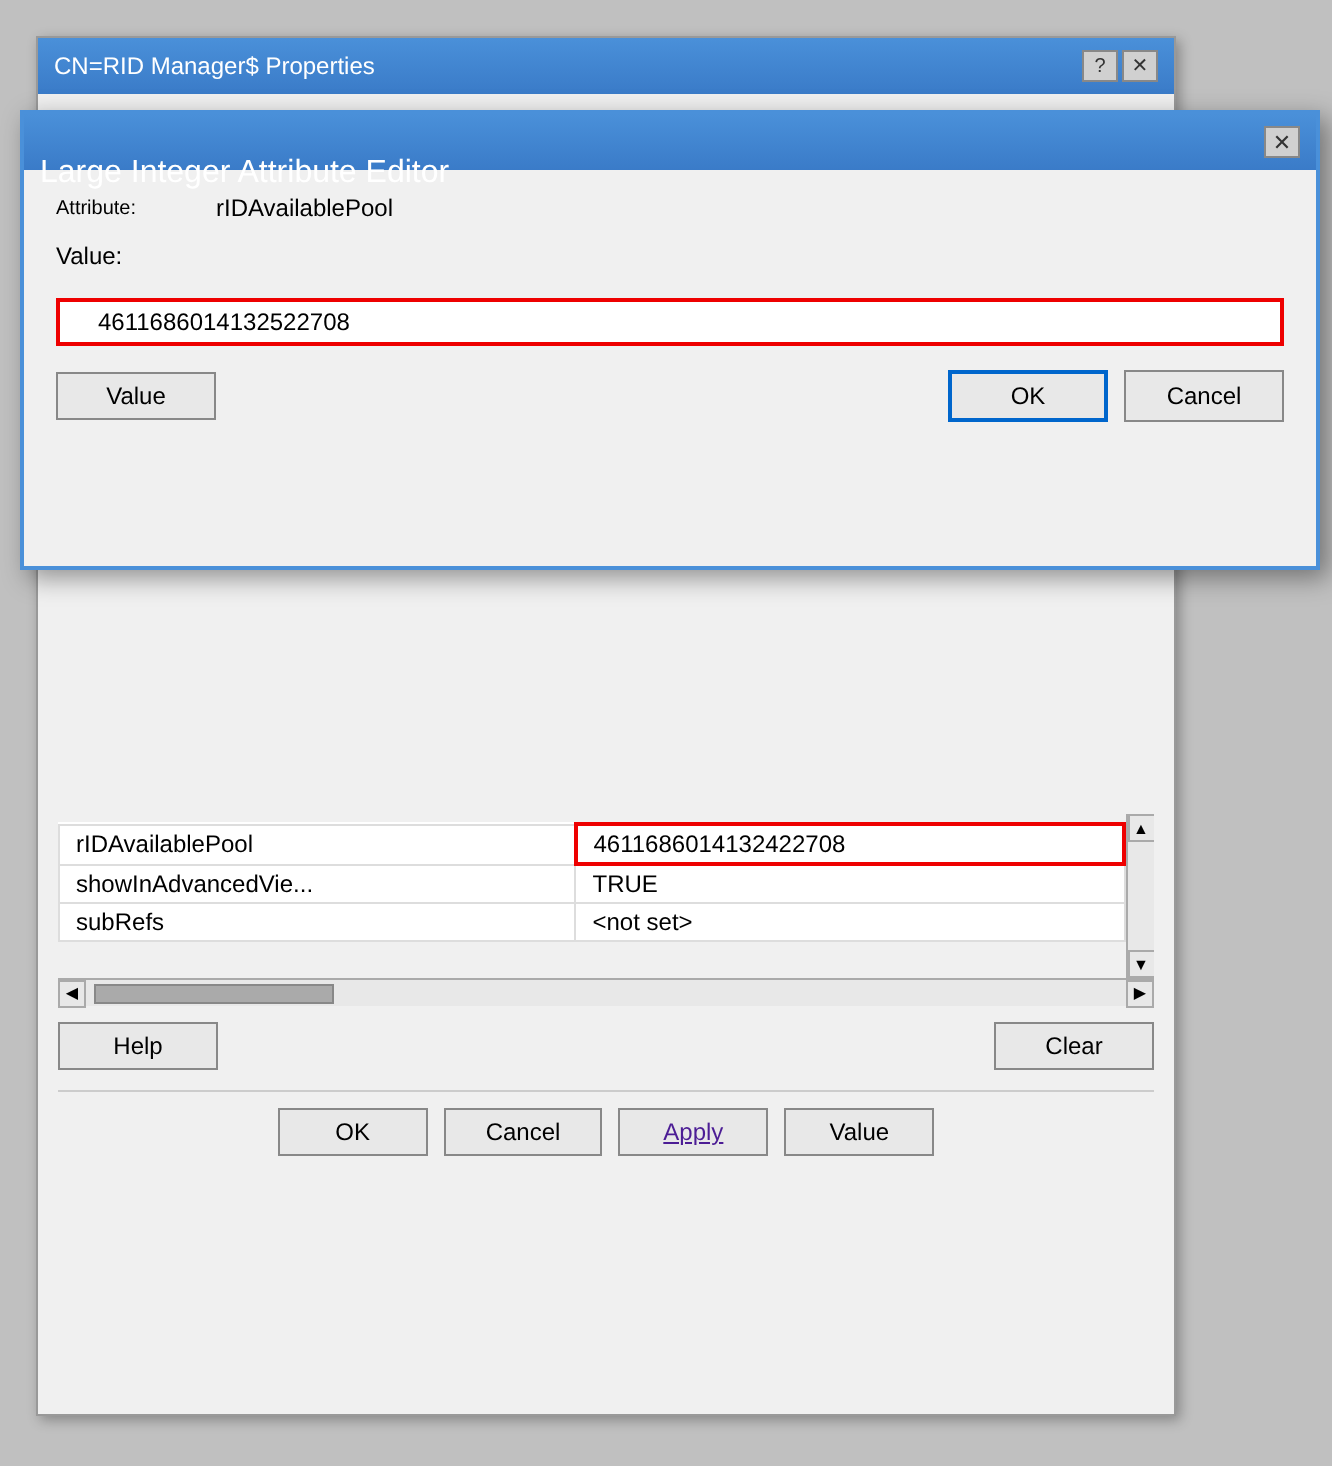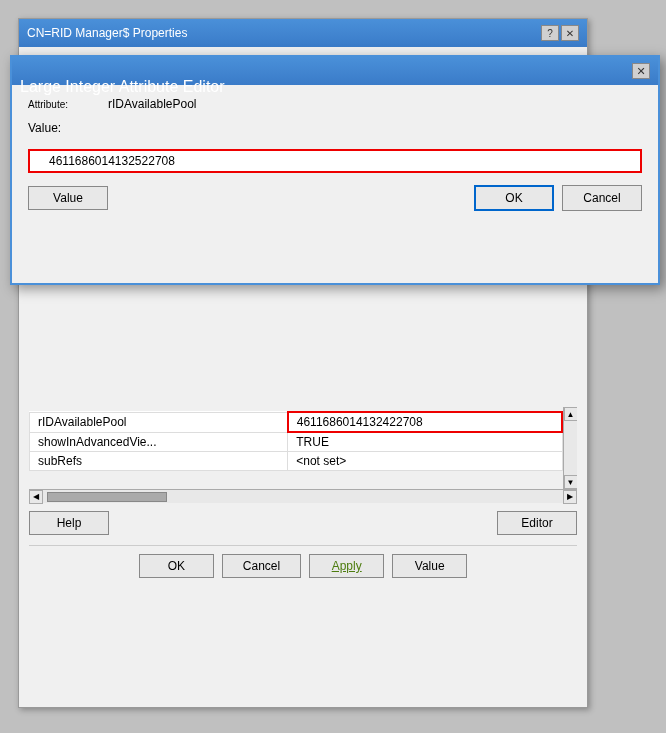--- a/index.html
+++ b/index.html
@@ -165,21 +165,21 @@
       margin-top: 10px;
       padding: 8px;
       border-top: 1px solid #ccc;
     }
 
     .window-bottom-buttons .btn {
       min-width: 75px;
     }
 
     .btn-apply-disabled {
-      color: #4d7c0f;
+      color: #4c1d95;
       cursor: default;
       text-decoration: underline;
     }
 
     
     .dialog-overlay {
       position: absolute;
       top: 55px;
       left: 10px;
       width: 650px;
@@ -417,21 +417,21 @@
     </div>
 
     <div class="scrollbar-h">
       <div class="scroll-arrow-h">◀</div>
       <div class="scroll-thumb-h"></div>
       <div class="scroll-arrow-h scroll-right-arrow">▶</div>
     </div>
 
     <div class="bottom-buttons">
       <button class="btn">Help</button>
-      <button class="btn">Editor</button>
+      <button class="btn">Clear</button>
     </div>
 
     <div class="window-bottom-buttons">
       <button class="btn">OK</button>
       <button class="btn">Cancel</button>
       <button class="btn btn-apply-disabled">Apply</button>
       <button class="btn">Value</button>
     </div>
   </div>
 </div>

